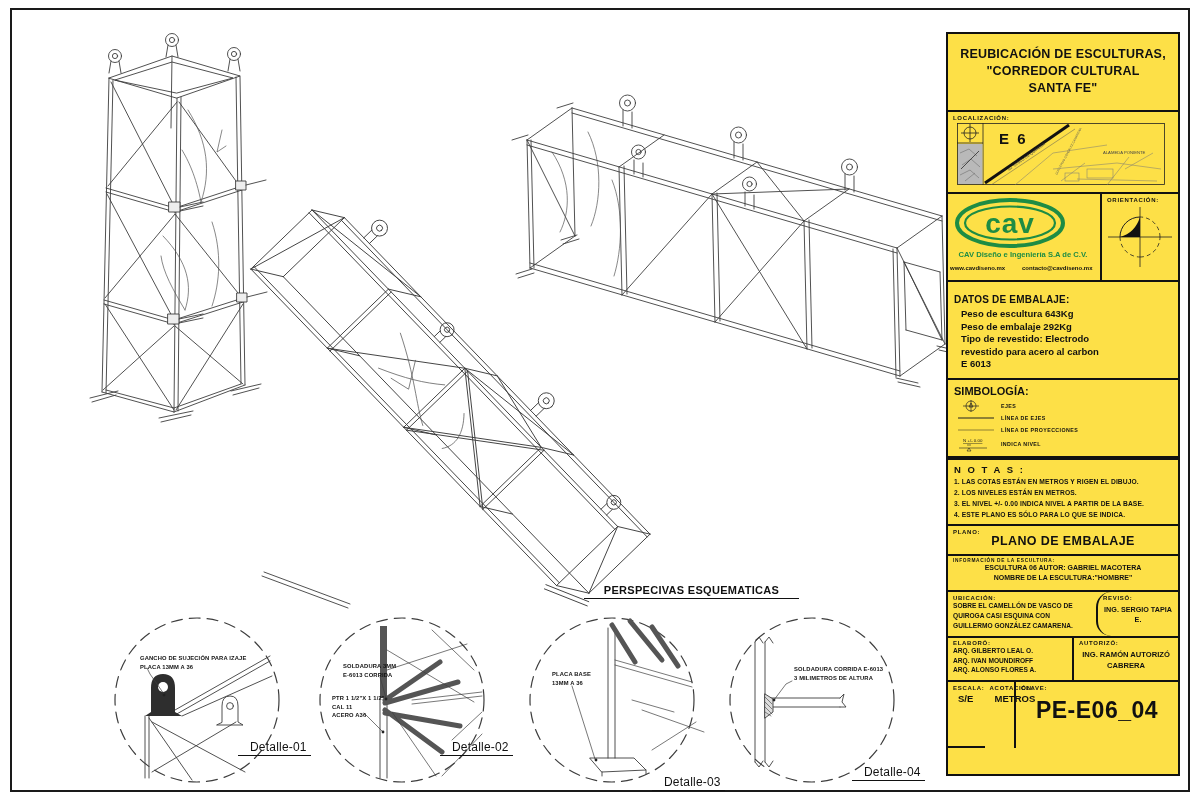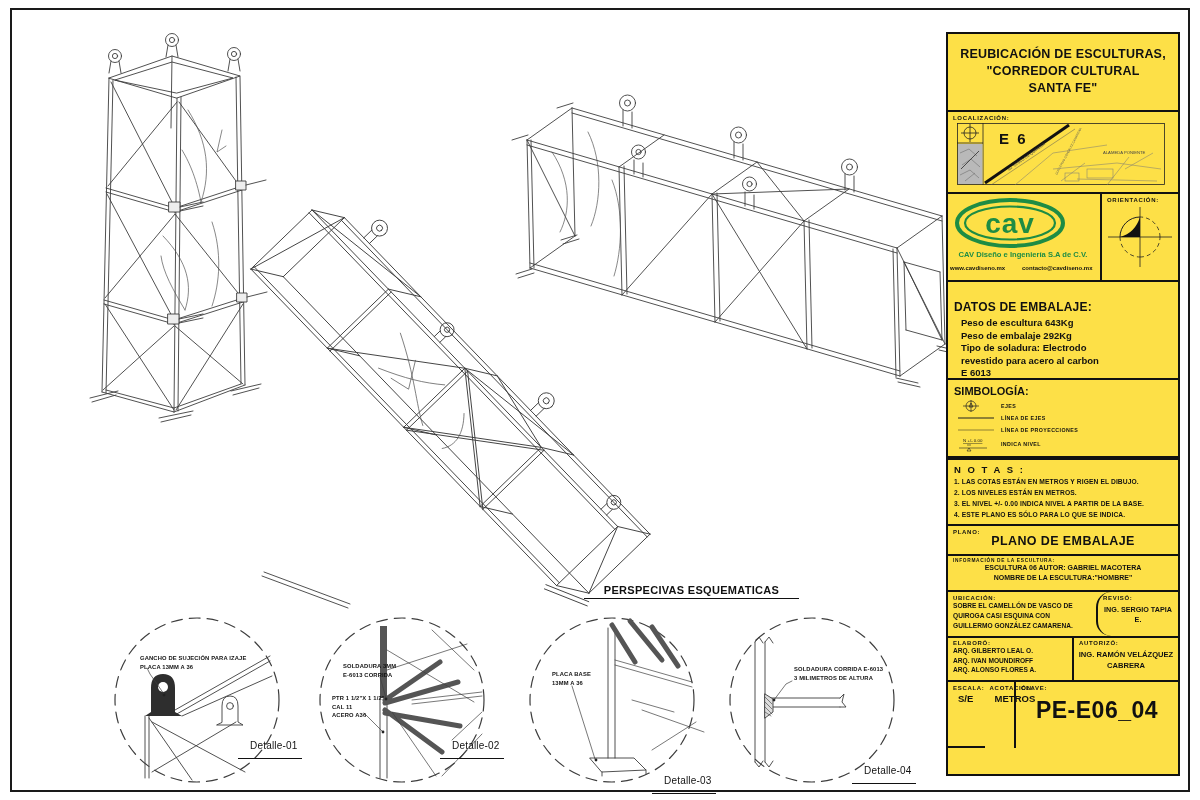--- a/index.html
+++ b/index.html
@@ -11,21 +11,21 @@
   .tb{position:absolute;top:22px;right:8px;width:230px;height:740px;border:2px solid #111;display:flex;flex-direction:column;background:#fde047;}
   .tb section{flex:none;}
   .bb{border-bottom:2px solid #111;}
   .tlabel{font-size:6px;font-weight:bold;letter-spacing:.7px;padding:3px 0 0 5px;}
   .s-title{height:64px;text-align:center;font-size:12.5px;font-weight:bold;line-height:1.35;padding-top:12px;letter-spacing:.2px;}
   .s-loc{height:80px;}
   .s-logo{height:86px;display:flex;}
   .logo-left{flex:1;padding-top:2px;}
   .logo-right{width:76px;border-left:2px solid #111;}
   .s-datos{height:96px;}
-  .s-datos .hd{font-size:12px;font-weight:bold;padding:18px 0 3px 6px;letter-spacing:.2px;}
+  .s-datos .hd{font-size:10px;font-weight:bold;padding:12px 0 3px 6px;letter-spacing:.2px;}
   .s-datos .ln{font-size:9.5px;font-weight:bold;margin-left:13px;line-height:1.32;}
   .s-simb{height:76px;}
   .s-simb .hd{font-size:11px;font-weight:bold;padding:5px 0 2px 6px;}
   .srow{display:flex;align-items:center;gap:6px;margin:1px 0 1px 9px;height:11px;}
   .srow .slab{font-size:5.3px;font-weight:bold;letter-spacing:.4px;}
   .s-spacer{flex:1;}
   .s-notas{height:64px;border-top:2px solid #111;}
   .s-notas .hd{font-size:9.5px;font-weight:bold;letter-spacing:2px;padding:4px 0 2px 6px;}
   .s-notas .ln{font-size:6.7px;font-weight:bold;margin-left:6px;line-height:1.62;letter-spacing:.1px;}
   .s-plano{height:28px;}
@@ -46,21 +46,21 @@
   .s-row2 .right .val{font-size:7.6px;font-weight:bold;text-align:center;margin-top:3px;line-height:1.45;padding:0 4px;}
   .s-row3{height:66px;display:flex;}
   .esc-col{width:66px;display:flex;flex-direction:row;}
   .esc{flex:1;border-bottom:2px solid #111;}
   .aco{flex:1;}
   .esc .val,.aco .val{font-size:9.5px;font-weight:bold;margin:2px 0 0 10px;}
   .clv{flex:1;border-left:2px solid #111;}
   .clv .val{font-size:23px;font-weight:bold;text-align:center;margin-top:6px;letter-spacing:.5px;}
   
   .ann{position:absolute;font-size:5.8px;font-weight:bold;line-height:1.5;letter-spacing:.15px;white-space:nowrap;}
-  .dlabel{position:absolute;font-size:10px;border-bottom:1.2px solid #111;padding:0 4px 7px 12px;letter-spacing:.2px;}
+  .dlabel{position:absolute;font-size:12px;border-bottom:1.2px solid #111;padding:0 4px 1px 12px;letter-spacing:.2px;}
   .persp{position:absolute;left:572px;top:574px;width:215px;text-align:center;font-size:11px;font-weight:bold;border-bottom:1.2px solid #111;padding-bottom:2px;letter-spacing:.3px;}
 </style>
 </head>
 <body>
 
 <div class="sheet">
 
   <svg class="dwg" viewBox="0 0 950 780" fill="none" stroke="#3d3d3d" stroke-width="0.9" stroke-linecap="round" stroke-linejoin="round">
 
     <g>
@@ -308,21 +308,21 @@
           <path d="M18,34 A20,20 0 0 0 38,54" stroke-dasharray="4 3"></path>
           <path d="M18,34 Q33,30 38,14 L38,34 Z" fill="#111" stroke="none"></path>
         </svg>
       </div>
     </section>
 
     <section class="s-datos bb">
       <div class="hd">DATOS DE EMBALAJE:</div>
       <div class="ln">Peso de escultura 643Kg</div>
       <div class="ln">Peso de embalaje 292Kg</div>
-      <div class="ln">Tipo de soladura: Electrodo</div>
+      <div class="ln">Tipo de revestido: Electrodo</div>
       <div class="ln">revestido para acero al carbon</div>
       <div class="ln">E 6013</div>
     </section>
 
     <section class="s-simb bb">
       <div class="hd">SIMBOLOGÍA:</div>
       <div class="srow">
         <svg width="38" height="12" viewBox="0 0 38 12" fill="none" stroke="#222" stroke-width=".7">
           <circle cx="14" cy="6" r="5"></circle>
           <path d="M6,6 L22,6 M14,-1 L14,12 M14,3 L12,7 L16,7 Z"></path>
@@ -386,21 +386,21 @@
 
     <section class="s-row2 bb grid2">
       <div class="left">
         <div class="tlabel" style="padding-top:2px;">ELABORÓ:</div>
         <div class="ln">ARQ. GILBERTO LEAL O.</div>
         <div class="ln">ARQ. IVAN MOUNDIROFF</div>
         <div class="ln">ARQ. ALONSO FLORES A.</div>
       </div>
       <div class="right">
         <div class="tlabel" style="padding-top:2px;">AUTORIZÓ:</div>
-        <div class="val">ING. RAMÓN VELÁZQUEZ CABRERA</div>
+        <div class="val">ING. RAMÓN AUTORIZÓ CABRERA</div>
       </div>
     </section>
 
     <section class="s-row3">
       <div class="esc-col">
         <div class="esc">
           <div class="tlabel">ESCALA:</div>
           <div class="val">S/E</div>
         </div>
         <div class="aco">

